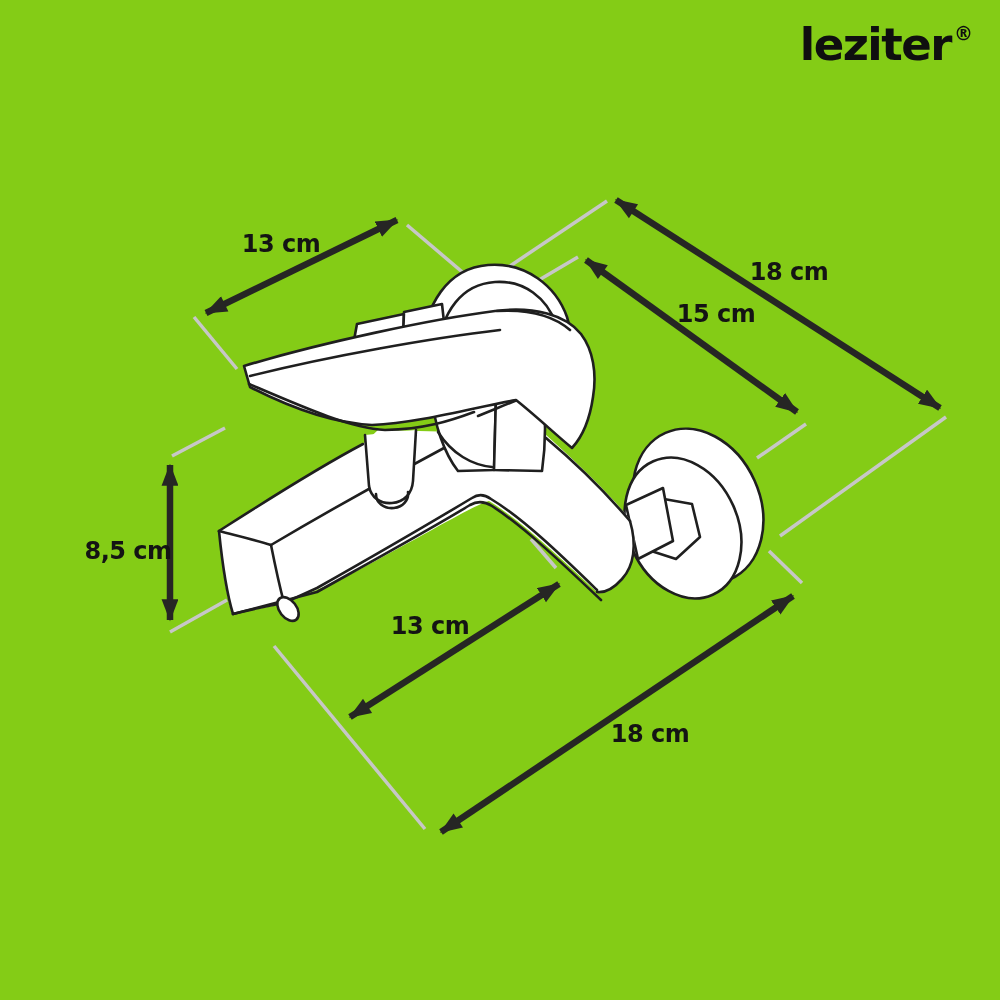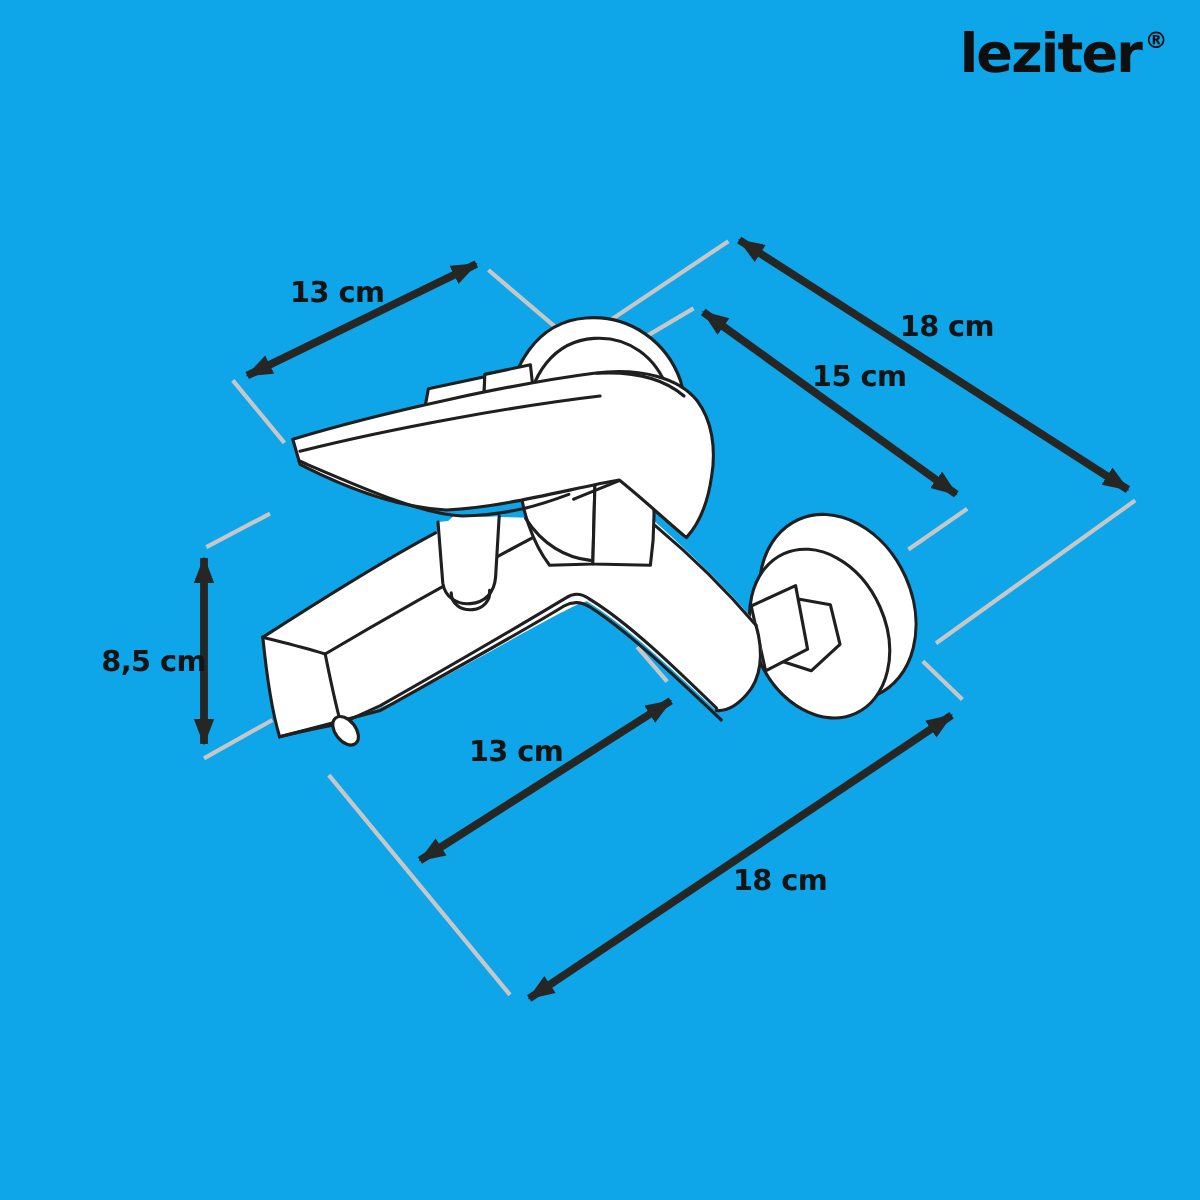--- a/index.html
+++ b/index.html
@@ -1,17 +1,17 @@
 <!DOCTYPE html>
 <html><head>
 <meta charset="utf-8">
 <style>
   html,body{margin:0;padding:0;background:#ffffff;}
   .canvas{
-    position:relative;width:1000px;height:1000px;background:#0ea5e9;
+    position:relative;width:1000px;height:1000px;background:#84cc16;
     font-family:"DejaVu Sans","Liberation Sans",sans-serif;overflow:hidden;
   }
   .logo{
     position:absolute;top:22px;right:30px;color:#0f0f0f;
     font-weight:bold;font-size:45px;letter-spacing:-1.5px;line-height:1;
     user-select:none;
   }
   .logo .mark{
     font-size:19px;font-weight:bold;letter-spacing:0;
     position:relative;top:-20px;left:3px;

